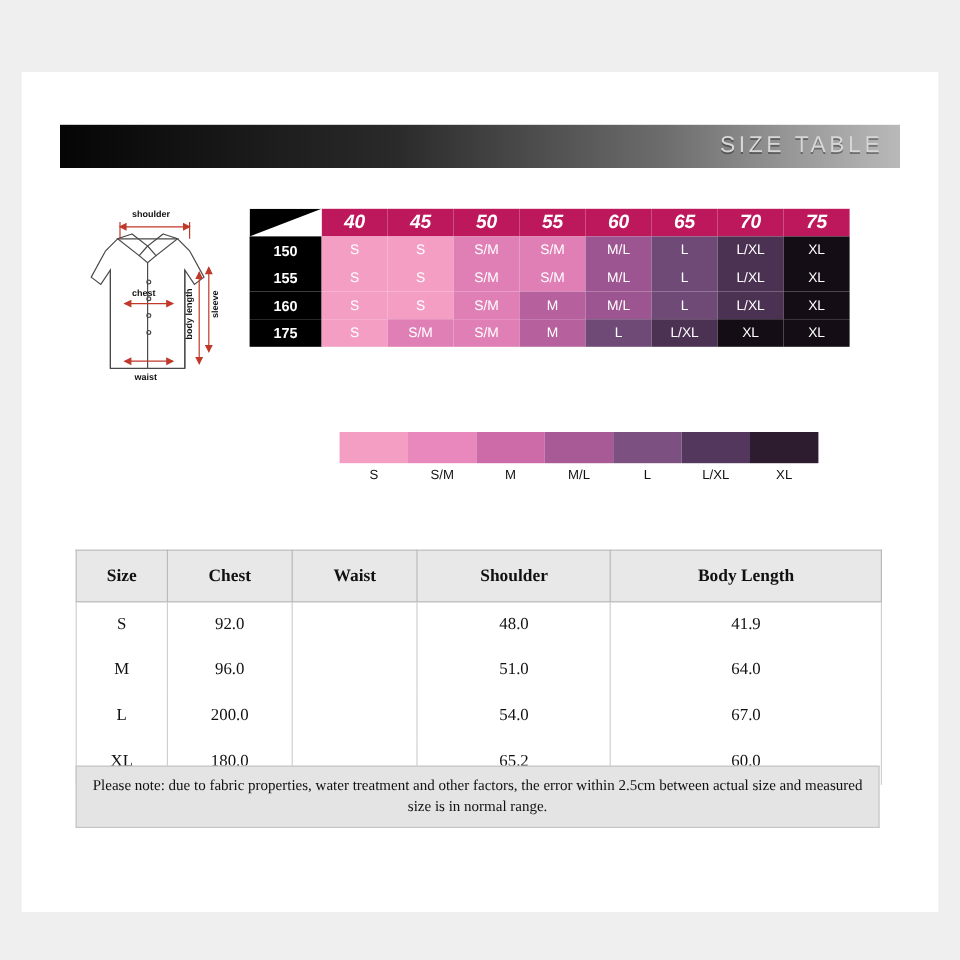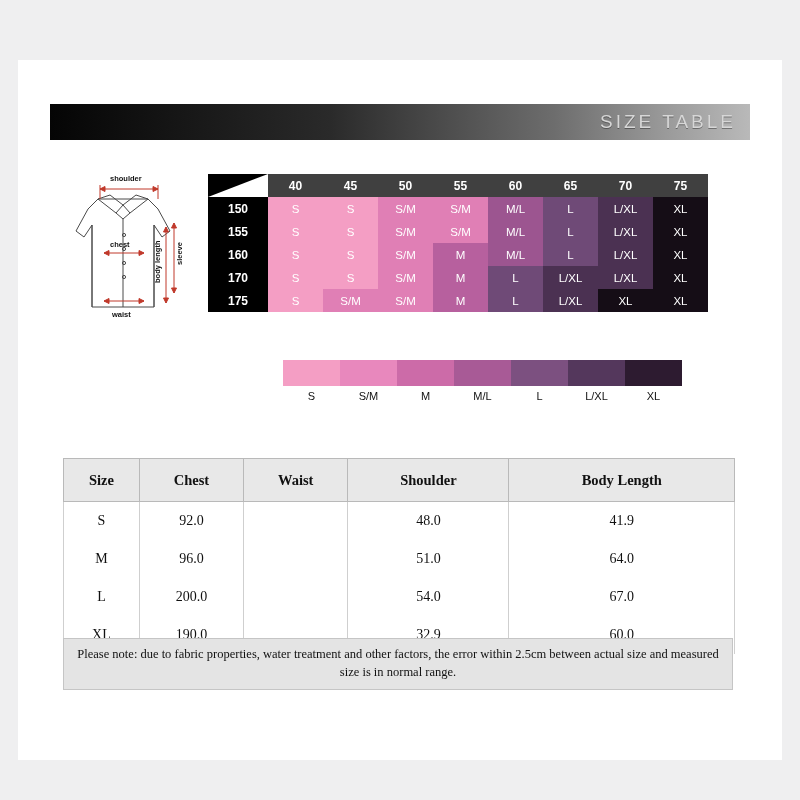--- a/index.html
+++ b/index.html
@@ -63,23 +63,24 @@
     background:#ffffff;
     position:relative;
     overflow:hidden;
   }
   .matrix td.corner .tri{
     position:absolute;left:0;top:0;width:0;height:0;
     border-left:60px solid #000;
     border-bottom:23px solid transparent;
   }
   .matrix td.hcell{
-    background:#404040;
+    background:#be185d;
     font-weight:bold;
-    font-size:12px;
+    font-size:16px;
+    font-style:italic;
   }
   .matrix td.rcell{
     width:60px;
     background:#000000;
     font-weight:bold;
     font-size:12px;
   }
 
   
   .legend{
@@ -233,31 +234,20 @@
           <td style="background: rgb(21, 13, 22); color: rgb(255, 255, 255);">XL</td>
         </tr>
         <tr>
           <td class="rcell">160</td>
           <td style="background: rgb(244, 158, 196);">S</td>
           <td style="background: rgb(244, 158, 196);">S</td>
           <td style="background: rgb(224, 127, 181);">S/M</td>
           <td style="background: rgb(183, 96, 158);">M</td>
           <td style="background: rgb(156, 85, 144);">M/L</td>
           <td style="background: rgb(111, 74, 119);">L</td>
-          <td style="background: rgb(75, 49, 82);">L/XL</td>
-          <td style="background: rgb(21, 13, 22); color: rgb(255, 255, 255);">XL</td>
-        </tr>
-        <tr>
-          <td class="rcell">170</td>
-          <td style="background: rgb(244, 158, 196);">S</td>
-          <td style="background: rgb(244, 158, 196);">S</td>
-          <td style="background: rgb(224, 127, 181);">S/M</td>
-          <td style="background: rgb(183, 96, 158);">M</td>
-          <td style="background: rgb(111, 74, 119);">L</td>
-          <td style="background: rgb(75, 49, 82);">L/XL</td>
           <td style="background: rgb(75, 49, 82);">L/XL</td>
           <td style="background: rgb(21, 13, 22); color: rgb(255, 255, 255);">XL</td>
         </tr>
         <tr>
           <td class="rcell">175</td>
           <td style="background: rgb(244, 158, 196);">S</td>
           <td style="background: rgb(224, 127, 181);">S/M</td>
           <td style="background: rgb(224, 127, 181);">S/M</td>
           <td style="background: rgb(183, 96, 158);">M</td>
           <td style="background: rgb(111, 74, 119);">L</td>
@@ -316,23 +306,23 @@
         </tr>
         <tr>
           <td>L</td>
           <td>200.0</td>
           <td></td>
           <td>54.0</td>
           <td>67.0</td>
         </tr>
         <tr>
           <td>XL</td>
-          <td>190.0</td>
+          <td>180.0</td>
           <td></td>
-          <td>32.9</td>
+          <td>65.2</td>
           <td>60.0</td>
         </tr>
       </tbody>
   </table>
 
   <div class="note">Please note: due to fabric properties, water treatment and other factors, the error within 2.5cm between actual size and measured size is in normal range.</div>
 
 </div>
 
 </body></html>

